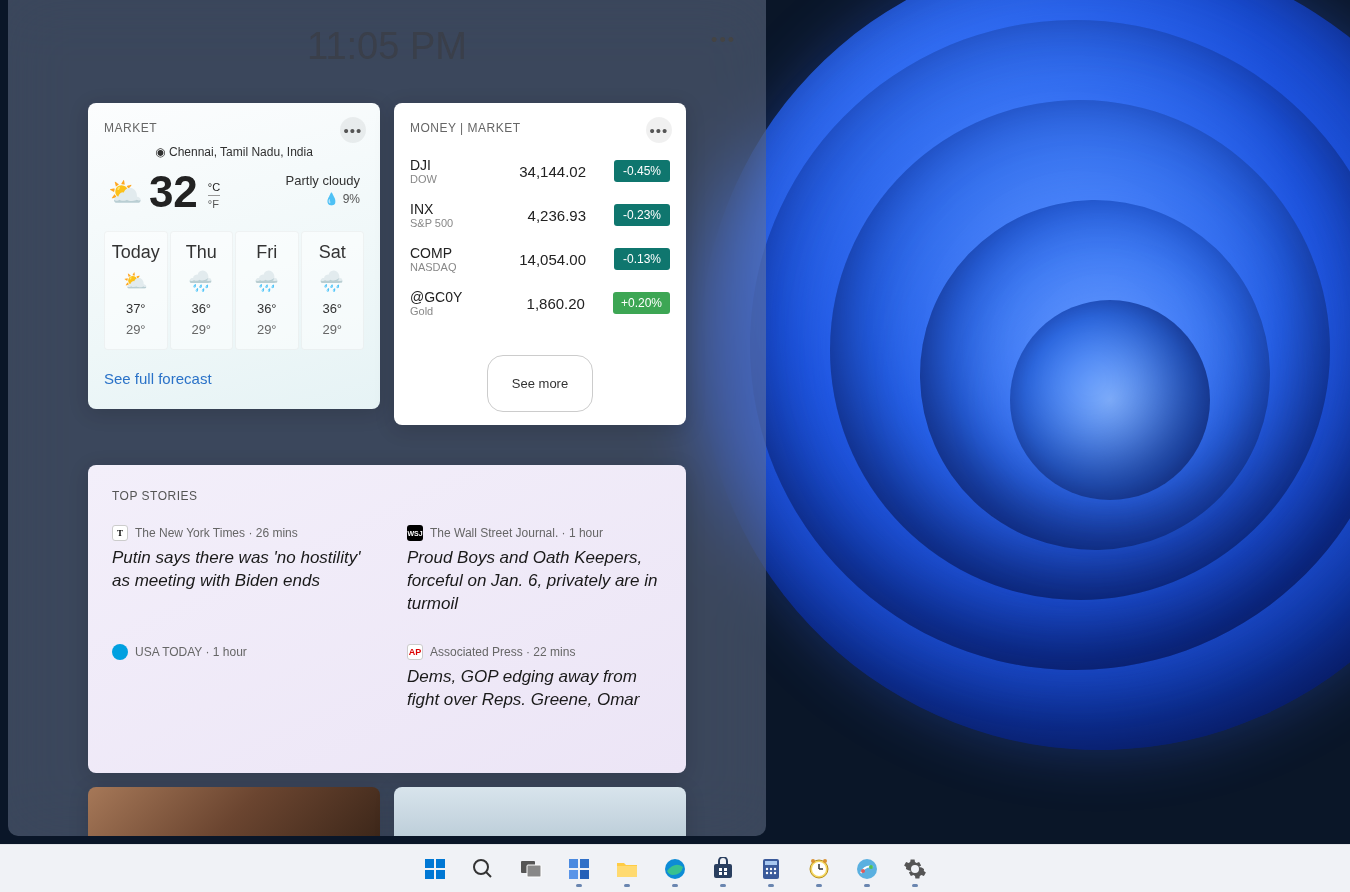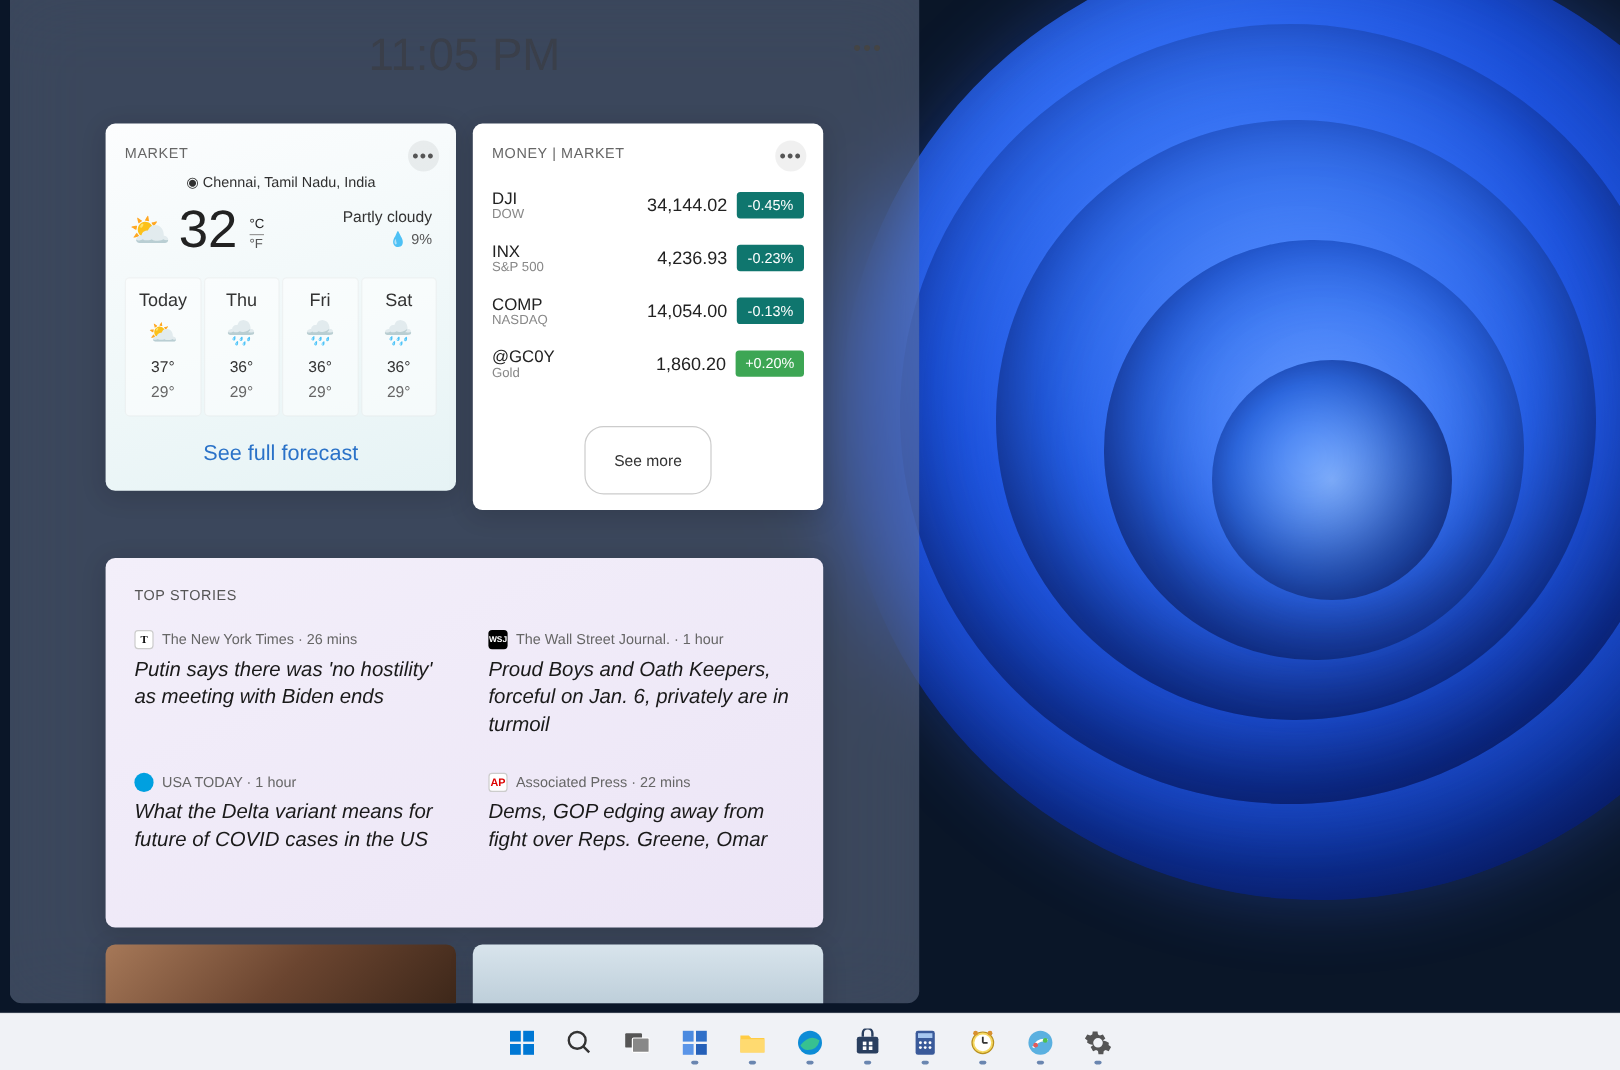--- a/index.html
+++ b/index.html
@@ -98,59 +98,58 @@
     }
     .current {
       display: flex;
       align-items: flex-start;
       justify-content: space-between;
       margin-top: 8px;
       padding: 0 4px;
     }
     .current-left { display: flex; align-items: center; gap: 6px; }
     .wicon { font-size: 28px; }
-    .temp { font-size: 44px; font-weight: 400; color: #222; }
+    .temp { font-size: 44px; font-weight: 700; color: #222; }
     .deg-units { display: flex; flex-direction: column; font-size: 11px; color: #555; margin-top: 6px; margin-left: 4px; }
     .deg-units .c { color: #222; font-weight: 500; border-bottom: 1px solid #999; padding-bottom: 2px; margin-bottom: 2px; }
     .cond { text-align: right; font-size: 13px; color: #333; margin-top: 6px; }
     .hum { font-size: 12px; color: #555; margin-top: 4px; }
     .forecast-row {
       display: flex; gap: 2px; margin-top: 14px;
     }
     .fday {
       flex: 1;
       text-align: center;
       background: rgba(255,255,255,0.5);
       border: 1px solid rgba(0,0,0,0.04);
       border-radius: 4px;
       padding: 10px 4px 12px 4px;
       font-size: 13px;
       color: #333;
     }
-    .fday .name { font-size: 15px; margin-bottom: 6px; }
+    .fday .name { font-size: 18px; margin-bottom: 6px; }
     .fday .ficon { font-size: 20px; margin-bottom: 8px; }
     .fday .hi { margin-bottom: 6px; }
     .fday .lo { color: #666; }
     .see-link {
-      text-align: center;
       margin-top: 20px;
-      font-size: 18px;
+      font-size: 15px;
       color: #2a72c8;
       cursor: pointer;
     }
     .market-row {
       display: flex;
       align-items: center;
       justify-content: space-between;
       padding: 8px 0;
     }
     .mleft { }
     .sym { font-size: 14px; font-weight: 500; color: #222; }
     .mname { font-size: 11px; color: #888; }
-    .mright { display: flex; align-items: center; gap: 8px; }
+    .mright { display: flex; align-items: center; gap: 28px; }
     .price { font-size: 15px; color: #222; }
     .pct {
       font-size: 12px;
       color: #fff;
       padding: 4px 8px;
       border-radius: 3px;
       min-width: 56px;
       text-align: center;
     }
     .neg { background: #0f766e; }
@@ -373,21 +372,20 @@
       <span class="pub-icon wsj">WSJ</span>
       <span>The Wall Street Journal. · 1 hour</span>
     </div>
     <div class="headline">Proud Boys and Oath Keepers, forceful on Jan. 6, privately are in turmoil</div>
         </div>
         <div class="story">
           <div class="story-meta">
       <span class="pub-icon usa"></span>
       <span>USA TODAY · 1 hour</span>
     </div>
-    <div class="headline">What the Delta variant means for future of COVID cases in the US</div>
         </div>
         <div class="story">
           <div class="story-meta">
       <span class="pub-icon ap">AP</span>
       <span>Associated Press · 22 mins</span>
     </div>
     <div class="headline">Dems, GOP edging away from fight over Reps. Greene, Omar</div>
         </div>
       </div>
   </div>

